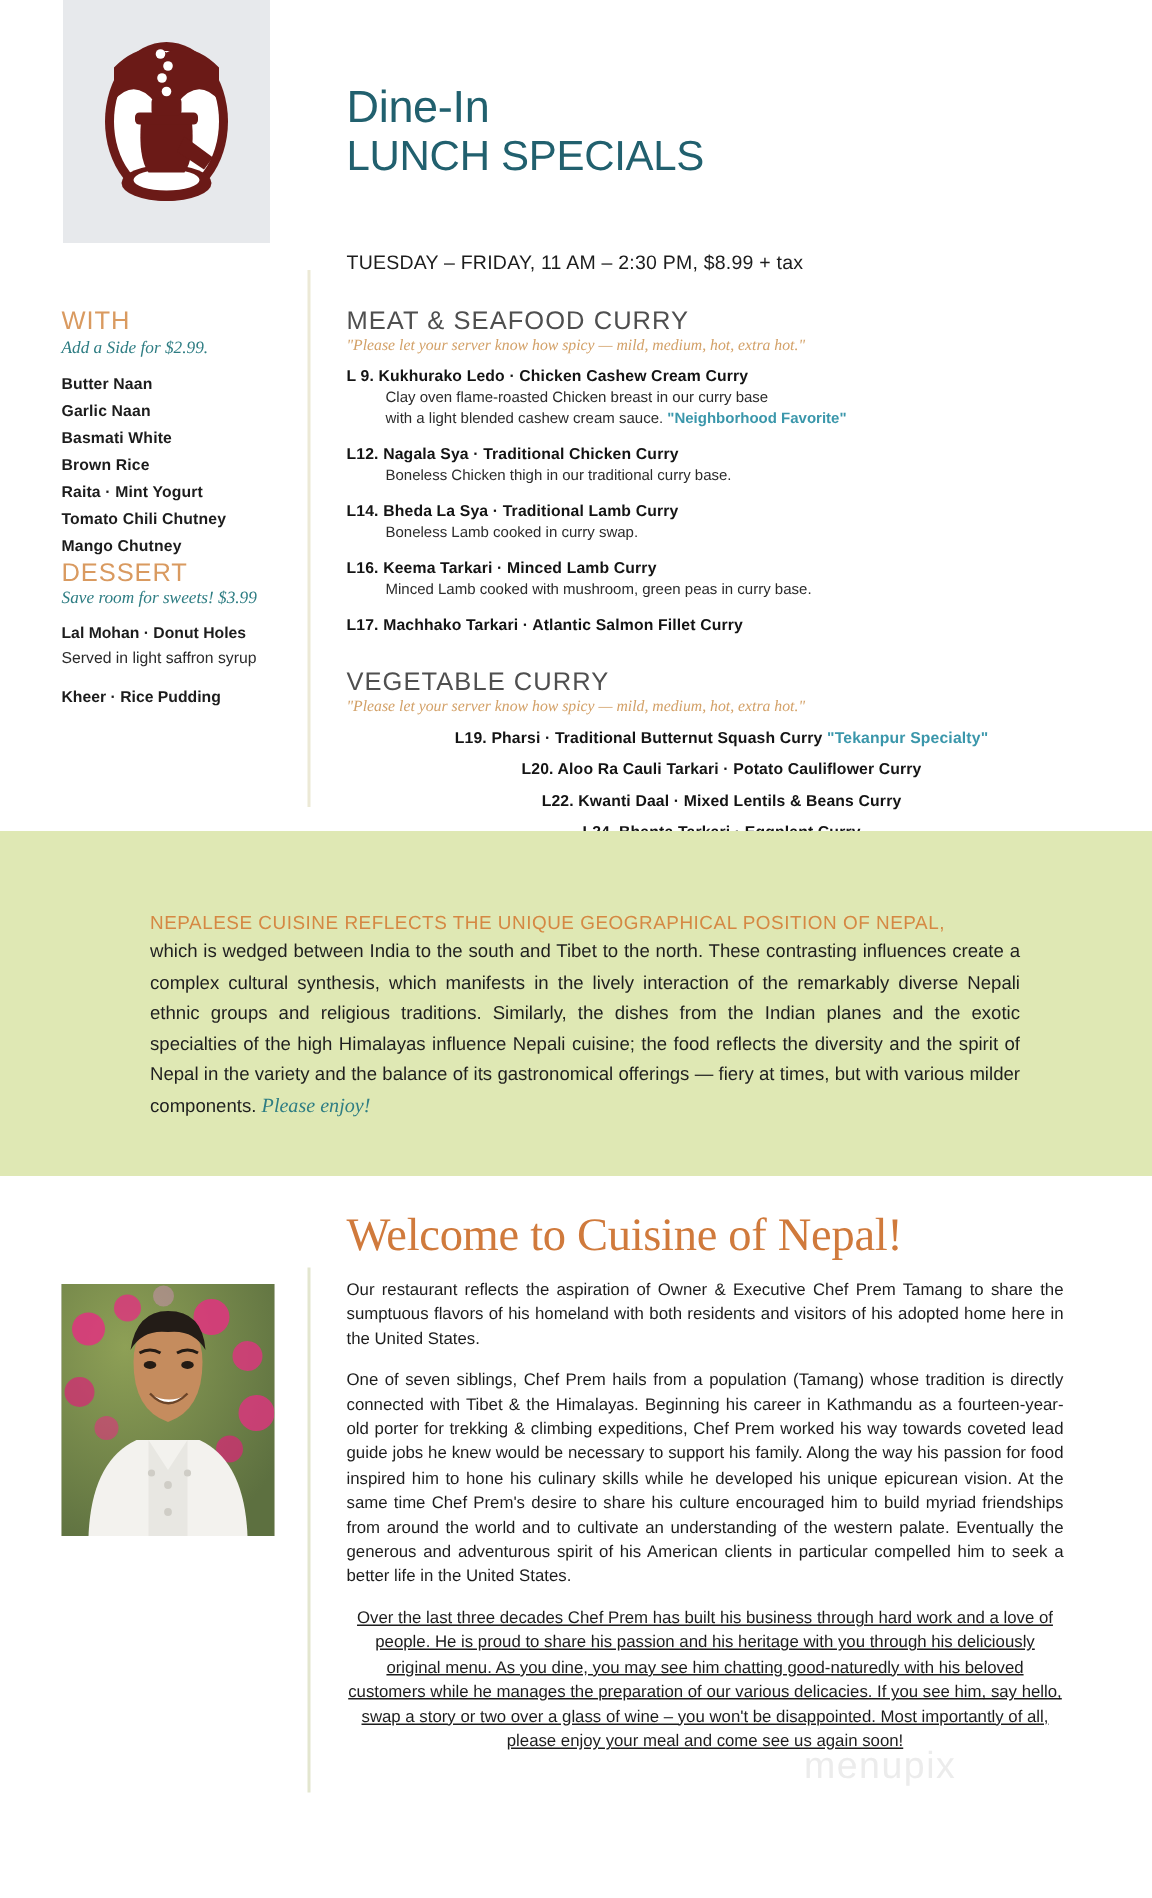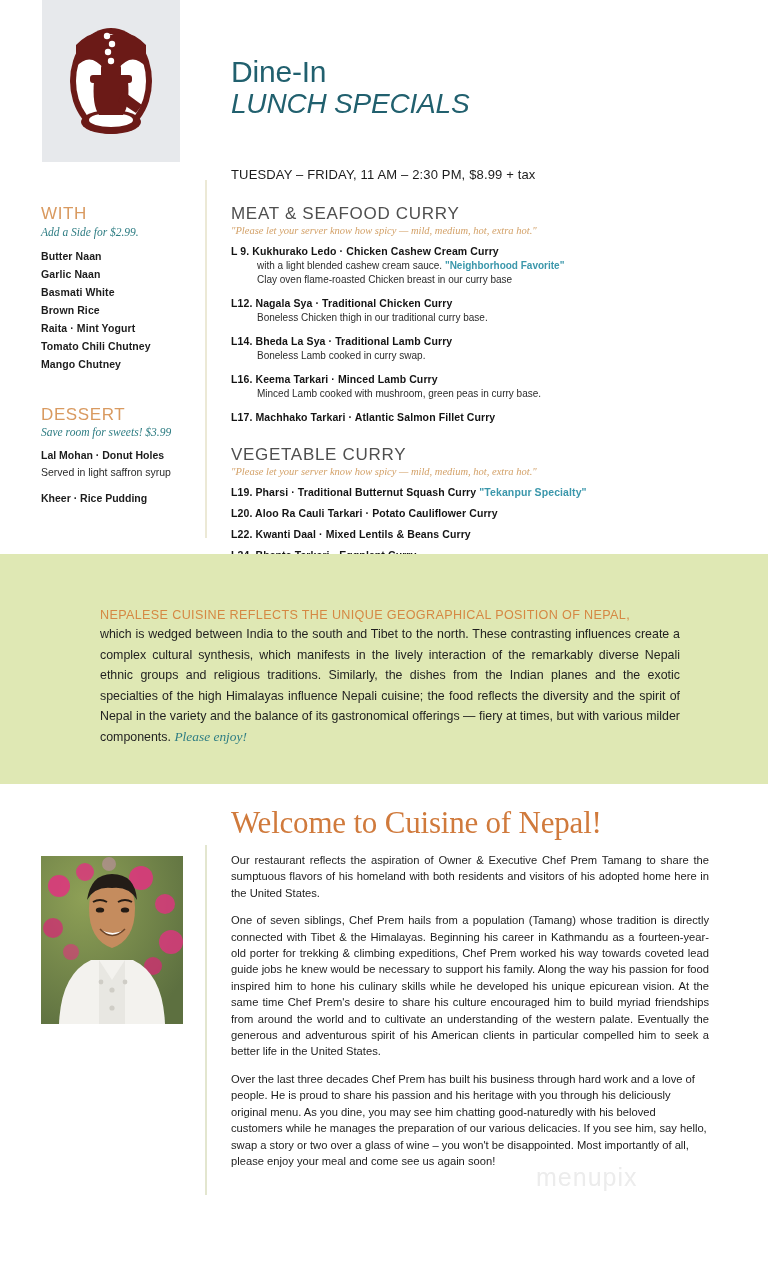--- a/index.html
+++ b/index.html
@@ -37,36 +37,35 @@
     line-height:1.1;
   }
   .sec-sub{
     font-family:"Liberation Serif", serif;
     font-style:italic; font-size:11.5px; color:#2e7d83; margin-top:2px; margin-bottom:9px;
   }
   .side-item{
     font-size:10.5px; font-weight:bold; color:#1c1c1c; line-height:18px;
     letter-spacing:.1px;
   }
-  .dessert-wrap{ margin-top:33px; }
+  .dessert-wrap{ }
   .d-name{ font-size:10.5px; font-weight:bold; color:#1c1c1c; line-height:17px; }
   .d-desc{ font-size:10.5px; font-weight:400; color:#2b2b2b; line-height:17px; }
   .d-gap{ height:9px; }
 
   
   .rightcol{ position:absolute; left:231px; top:56px; width:500px; }
   .dine-in{
     font-family:"Liberation Sans", sans-serif;
     font-size:30px; color:#21606e; font-weight:400; line-height:1.05; letter-spacing:-0.2px;
   }
   .lunch{
     font-family:"Liberation Sans", sans-serif;
     font-size:28px; color:#21606e; font-weight:400; line-height:1.15; letter-spacing:-0.2px;
     margin-bottom:4px;
-    font-style:italic;
   }
   .hours{ font-size:13px; color:#1c1c1c; letter-spacing:.15px; line-height:14.5px;margin-top:48px; }
 
   .cat-head{
     font-family:"Liberation Sans", sans-serif;
     font-size:17px; letter-spacing:.7px; color:#4f4f4f; font-weight:400; line-height:1.1;
   }
   .cat-note{
     font-family:"Liberation Serif", serif;
     font-style:italic; font-size:10.5px; color:#d3a168; margin-top:1px; margin-bottom:8px;
@@ -75,21 +74,21 @@
   .sec-veg{ margin-top:21px; }
 
   .item{ margin-bottom:9px; }
   .item-title{
     font-size:10.5px; font-weight:bold; color:#141414; line-height:15px; letter-spacing:.1px;
   }
   .badge{ color:#3b97ab; font-weight:bold; }
   .item-desc{
     font-size:10px; color:#2b2b2b; line-height:14px; padding-left:26px; font-weight:400;
   }
-  .item-compact{ margin-bottom:6px; }
+  .item-compact{ margin-bottom:6px;text-align:center; }
 
   
   .green{
     position:absolute; left:0; top:554px; width:768px; height:230px;
     background:#dfe8b4;
   }
   .green-inner{ position:absolute; left:100px; top:52px; width:580px; }
   .green-head{
     font-family:"Liberation Sans", sans-serif;
     font-size:12.6px; letter-spacing:.35px; color:#d58843; font-weight:400; line-height:18px;
@@ -104,21 +103,21 @@
   .welcome-h{
     position:absolute; left:231px; top:805px;
     font-family:"Liberation Serif", serif;
     font-size:31px; color:#d07a3c; font-weight:400; letter-spacing:-.2px;
   }
   .welcome-body{ position:absolute; left:231px; top:852px; width:478px; }
   .wp{
     font-size:11.2px; color:#1d1d1d; line-height:16.4px; text-align:justify;
     margin-bottom:11px; font-weight:400;
   }
-  .wp.last{ text-align:left; }
+  .wp.last{ text-align:center;text-decoration:underline; }
 
   
   .photo{
     position:absolute; left:41px; top:856px; width:142px; height:168px;
     overflow:hidden; background:#6f7a4e;
   }
   .photo svg{ display:block; width:142px; height:168px; }
 
   
   .watermark{
@@ -184,25 +183,25 @@
 
     <div class="sec-meat">
       <div class="cat-head">MEAT &amp; SEAFOOD CURRY</div>
       <div class="cat-note">"Please let your server know how spicy — mild, medium, hot, extra hot."</div>
 
       <div class="item">
         <div class="item-title">
           <span>L 9.</span>
           <span>Kukhurako Ledo · Chicken Cashew Cream Curry</span>
         </div>
+        <div class="item-desc">Clay oven flame-roasted Chicken breast in our curry base</div>
         <div class="item-desc">
           <span>with a light blended cashew cream sauce.</span>
           <span class="badge">"Neighborhood Favorite"</span>
         </div>
-        <div class="item-desc">Clay oven flame-roasted Chicken breast in our curry base</div>
       </div>
 
       <div class="item">
         <div class="item-title">
           <span>L12.</span>
           <span>Nagala Sya · Traditional Chicken Curry</span>
         </div>
         <div class="item-desc">Boneless Chicken thigh in our traditional curry base.</div>
       </div>
 

